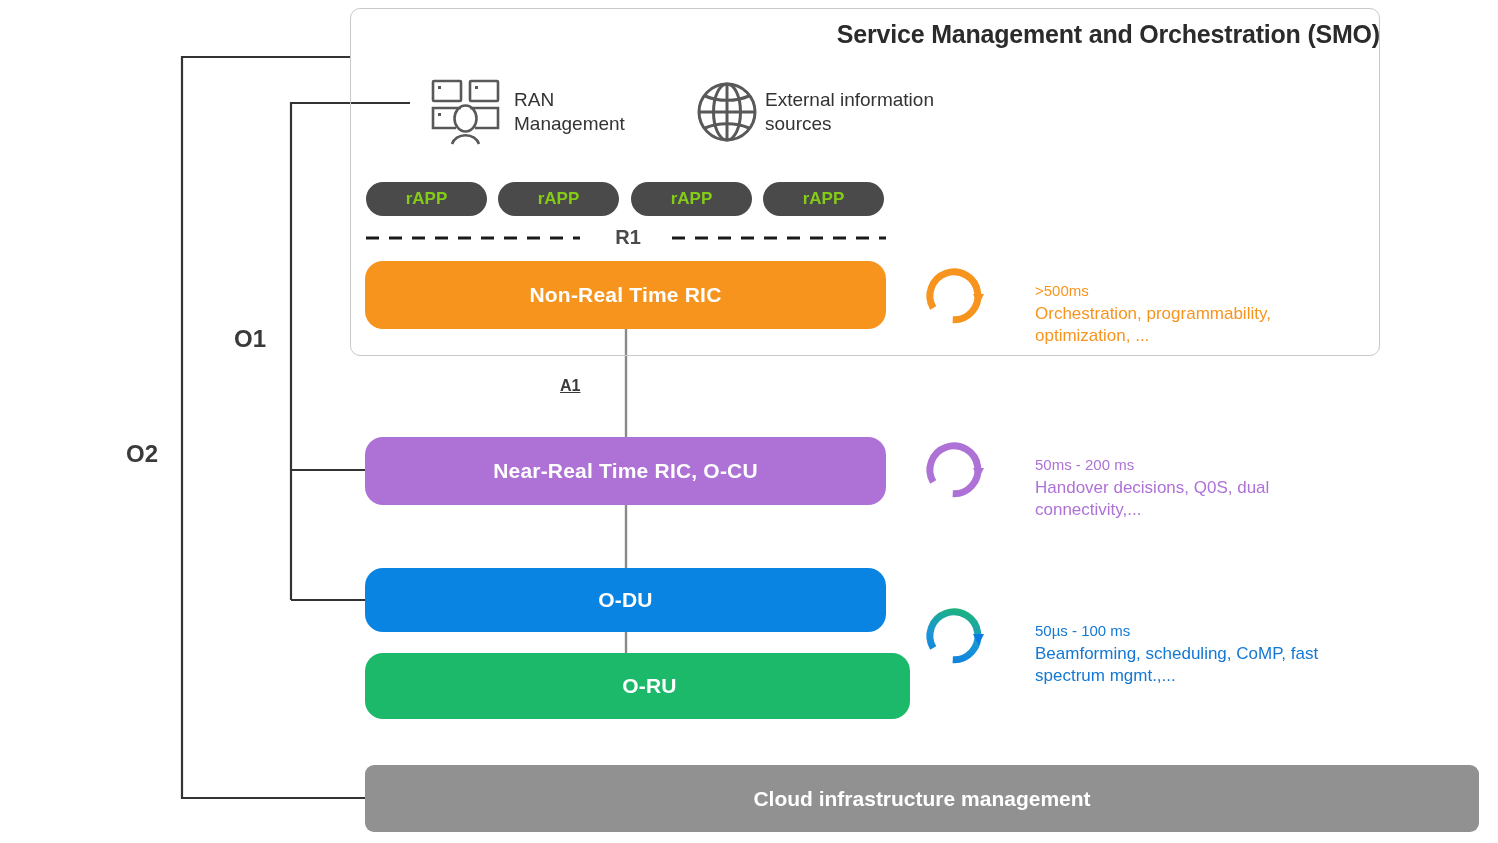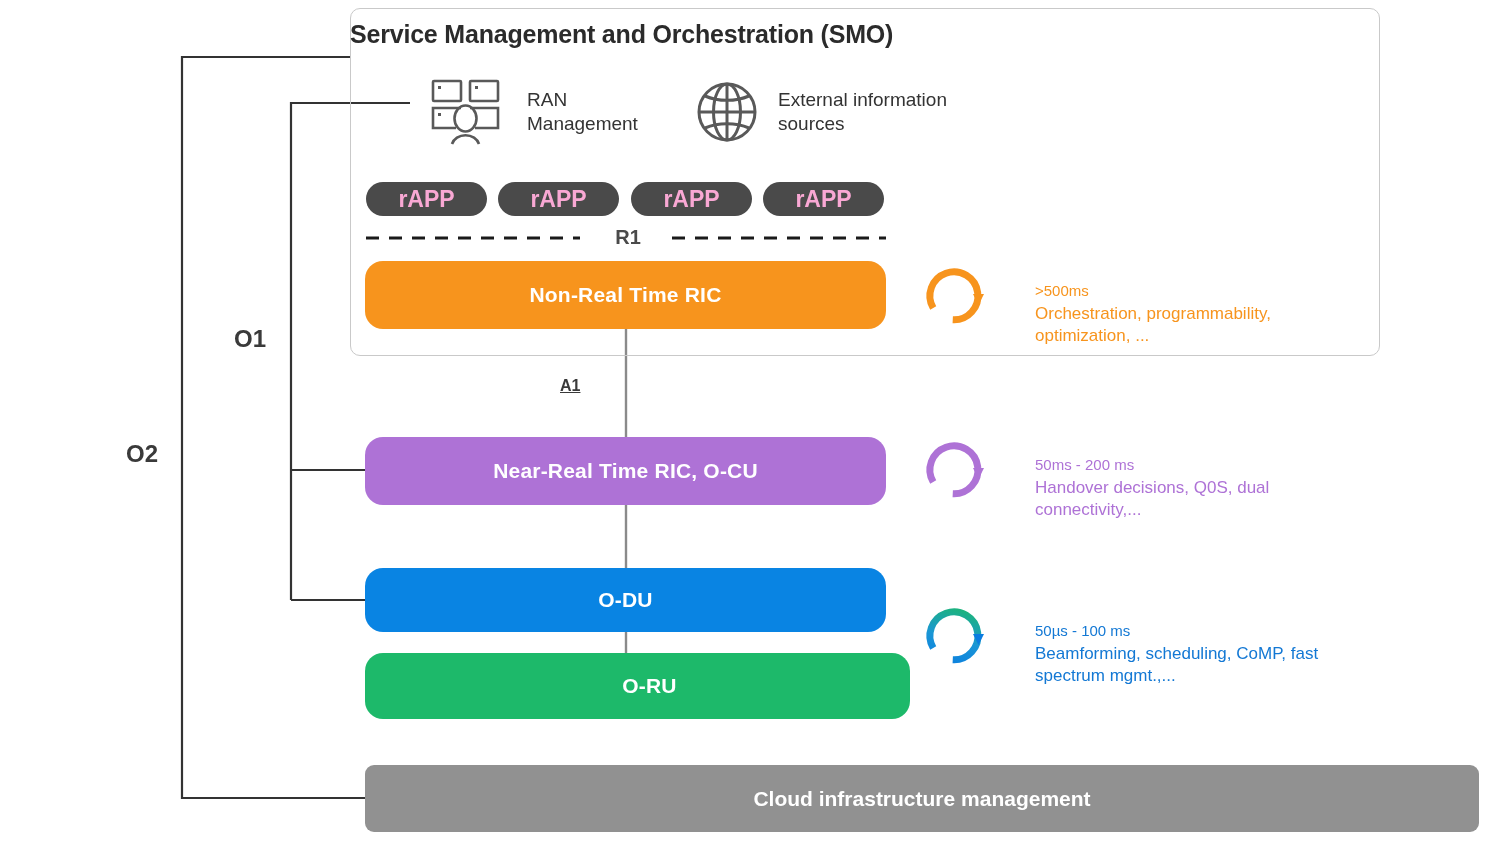--- a/index.html
+++ b/index.html
@@ -36,49 +36,49 @@
     border: 1.6px solid #c9c9c9;
     border-radius: 10px;
     box-sizing: border-box;
     background: transparent;
   }
   .smo-title {
     position: absolute;
     left: 350px;
     top: 20px;
     width: 1030px;
-    text-align: left;
+    text-align: right;
     font-size: 25px;
     font-weight: bold;
     color: #2b2b2b;
     letter-spacing: -0.2px;
   }
   
   .icon-group {
     position: absolute;
     display: flex;
     align-items: center;
-    gap: 19px;
+    gap: 6px;
   }
   .icon-caption {
     font-size: 19px;
     color: #333333;
     line-height: 1.25;
     white-space: pre-line;
   }
   
   .rapp {
     position: absolute;
     top: 182px;
     width: 121px;
     height: 34px;
     background: #4a4a4a;
     border-radius: 17px;
-    color: #f9a8d4;
-    font-size: 23px;
+    color: #84cc16;
+    font-size: 17px;
     font-weight: bold;
     display: flex;
     align-items: center;
     justify-content: center;
   }
   
   .r1-label {
     position: absolute;
     left: 596px;
     top: 226px;

